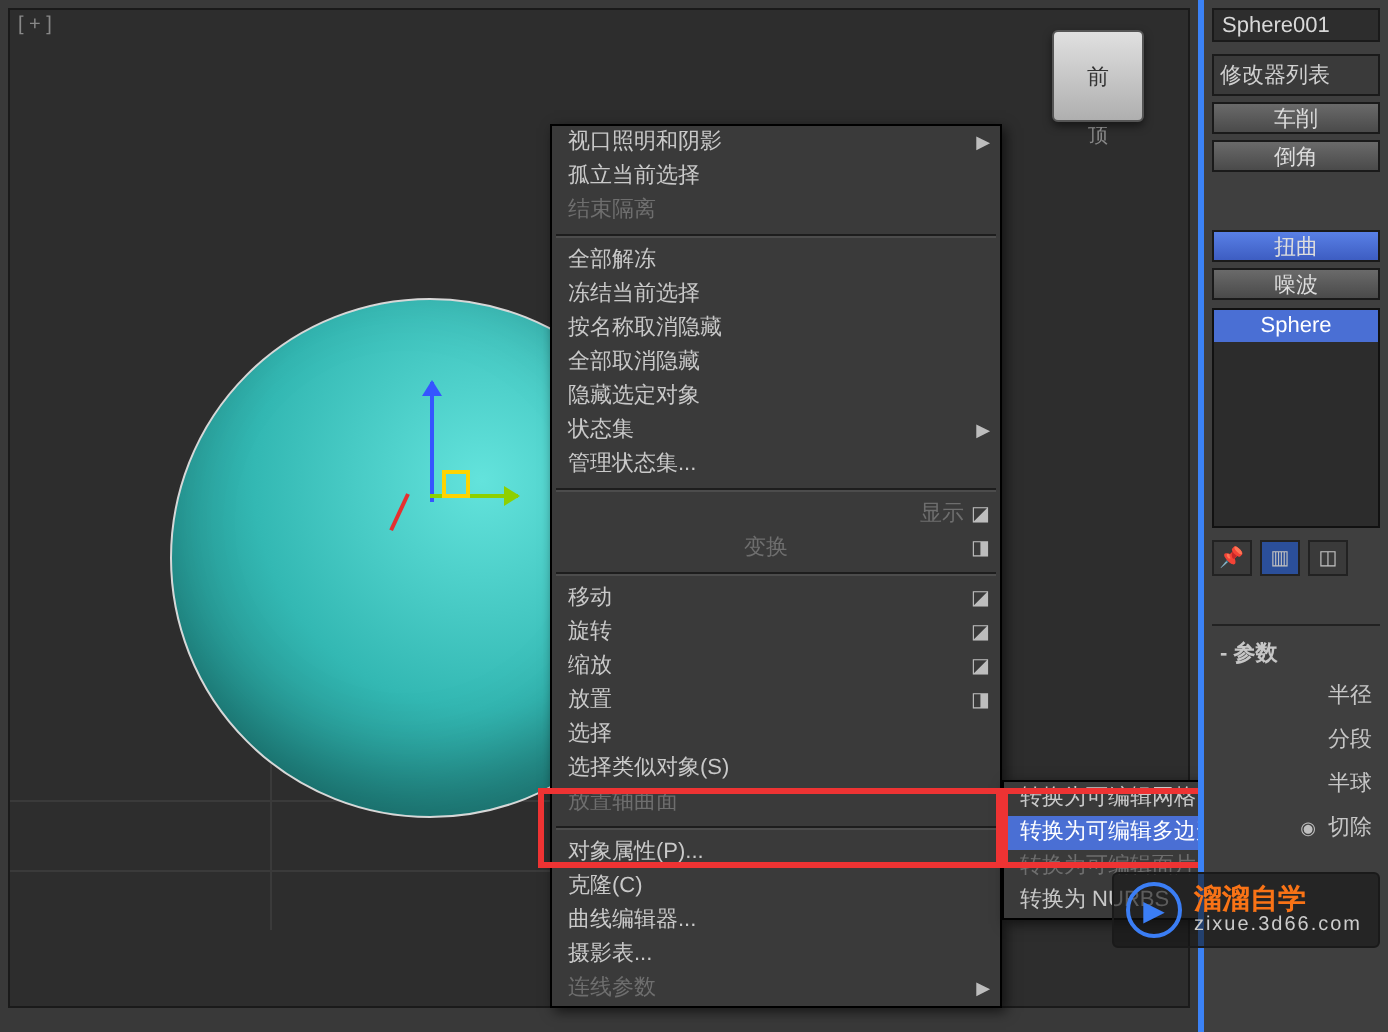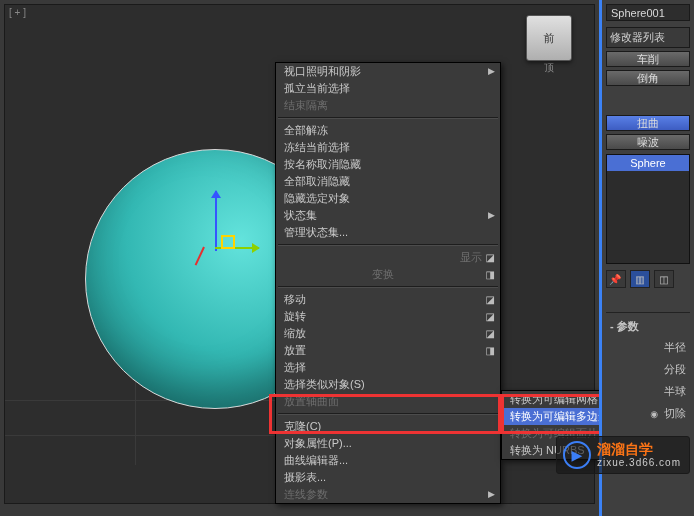--- a/index.html
+++ b/index.html
@@ -118,22 +118,22 @@
     <div class="menu-row disabled right-glyph alt" style="text-align: center;">变换</div>
     <div class="menu-row sep"></div>
     <div class="menu-row right-glyph">移动</div>
     <div class="menu-row right-glyph">旋转</div>
     <div class="menu-row right-glyph">缩放</div>
     <div class="menu-row right-glyph alt">放置</div>
     <div class="menu-row">选择</div>
     <div class="menu-row">选择类似对象(S)</div>
     <div class="menu-row disabled">放置轴曲面</div>
     <div class="menu-row sep"></div>
+    <div class="menu-row">对象属性(P)...</div>
     <div class="menu-row">克隆(C)</div>
-    <div class="menu-row">对象属性(P)...</div>
     <div class="menu-row">曲线编辑器...</div>
     <div class="menu-row">摄影表...</div>
     <div class="menu-row sub disabled">连线参数</div>
   </div>
 <div class="menu menu2" id="menu2">
     <div class="menu-row">转换为可编辑网格</div>
     <div class="menu-row highlight">转换为可编辑多边形</div>
     <div class="menu-row disabled">转换为可编辑面片</div>
     <div class="menu-row">转换为 NURBS</div>
   </div>

